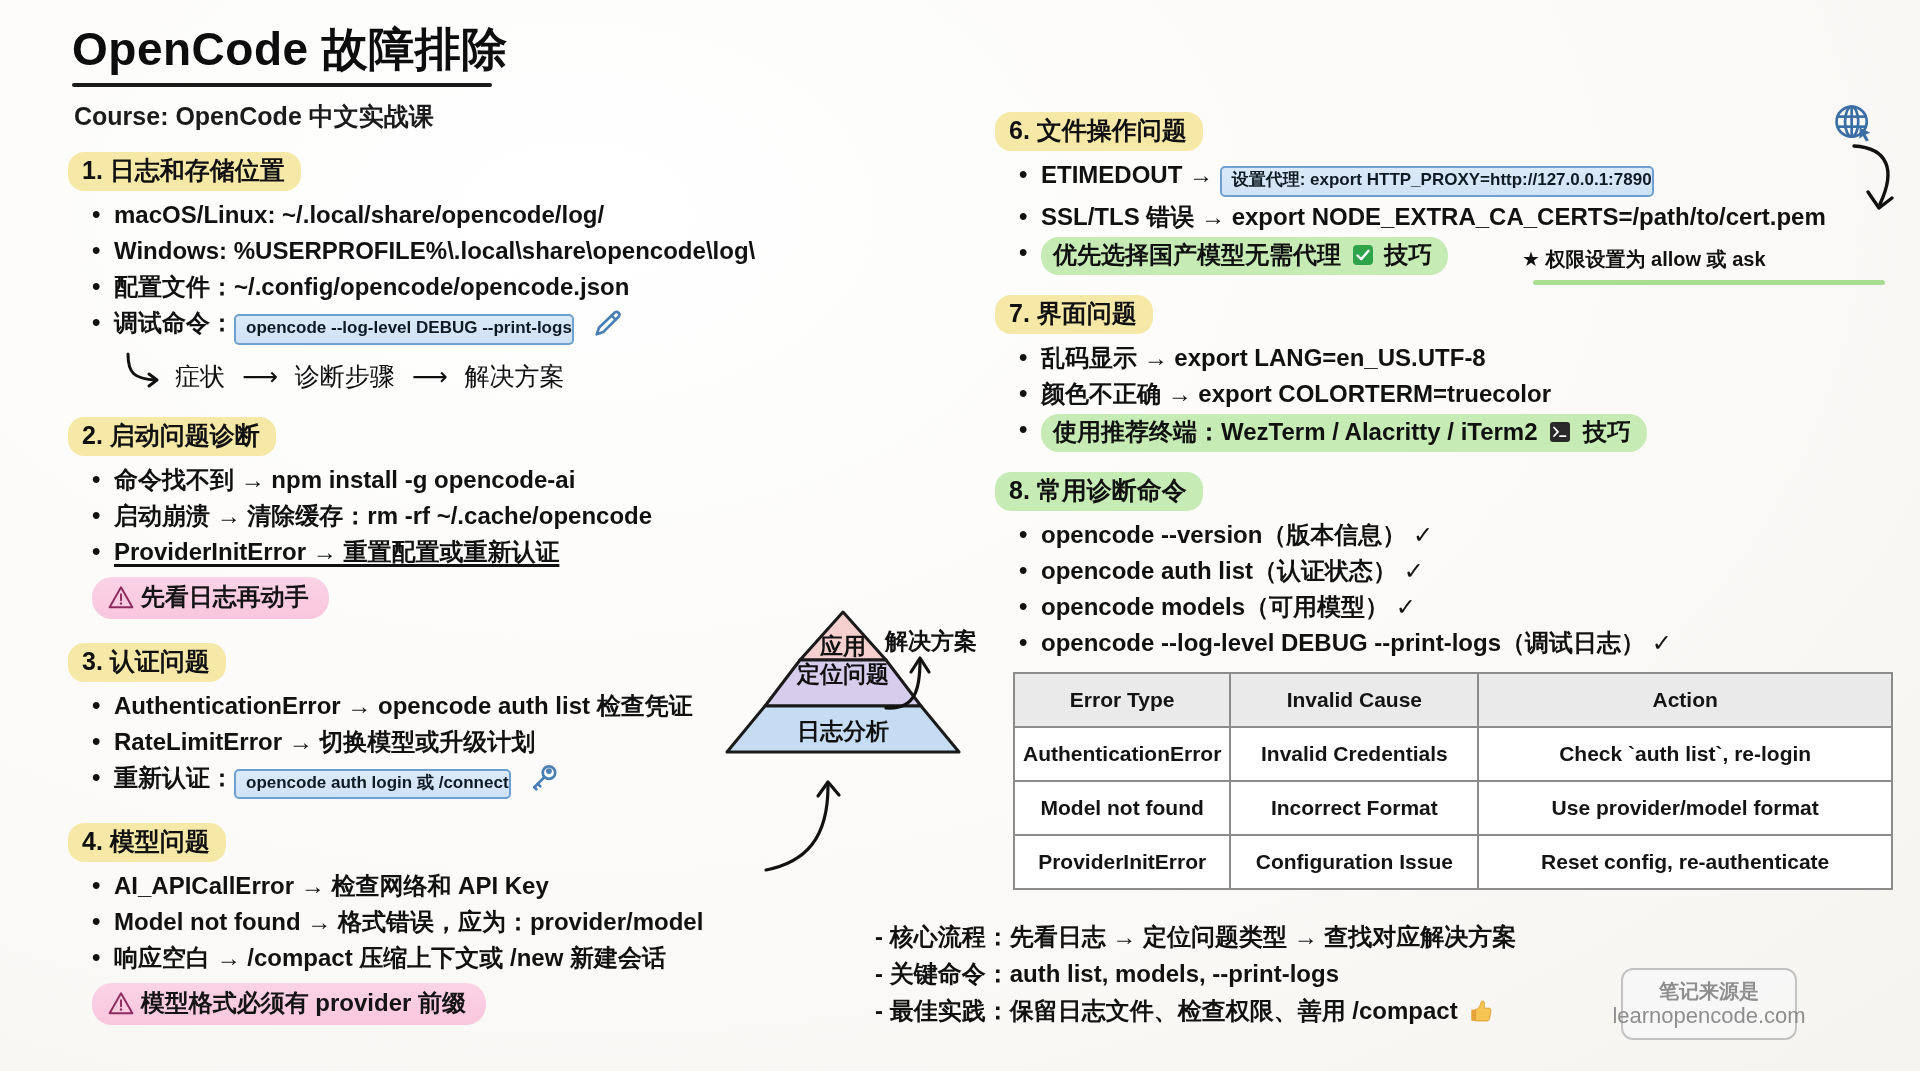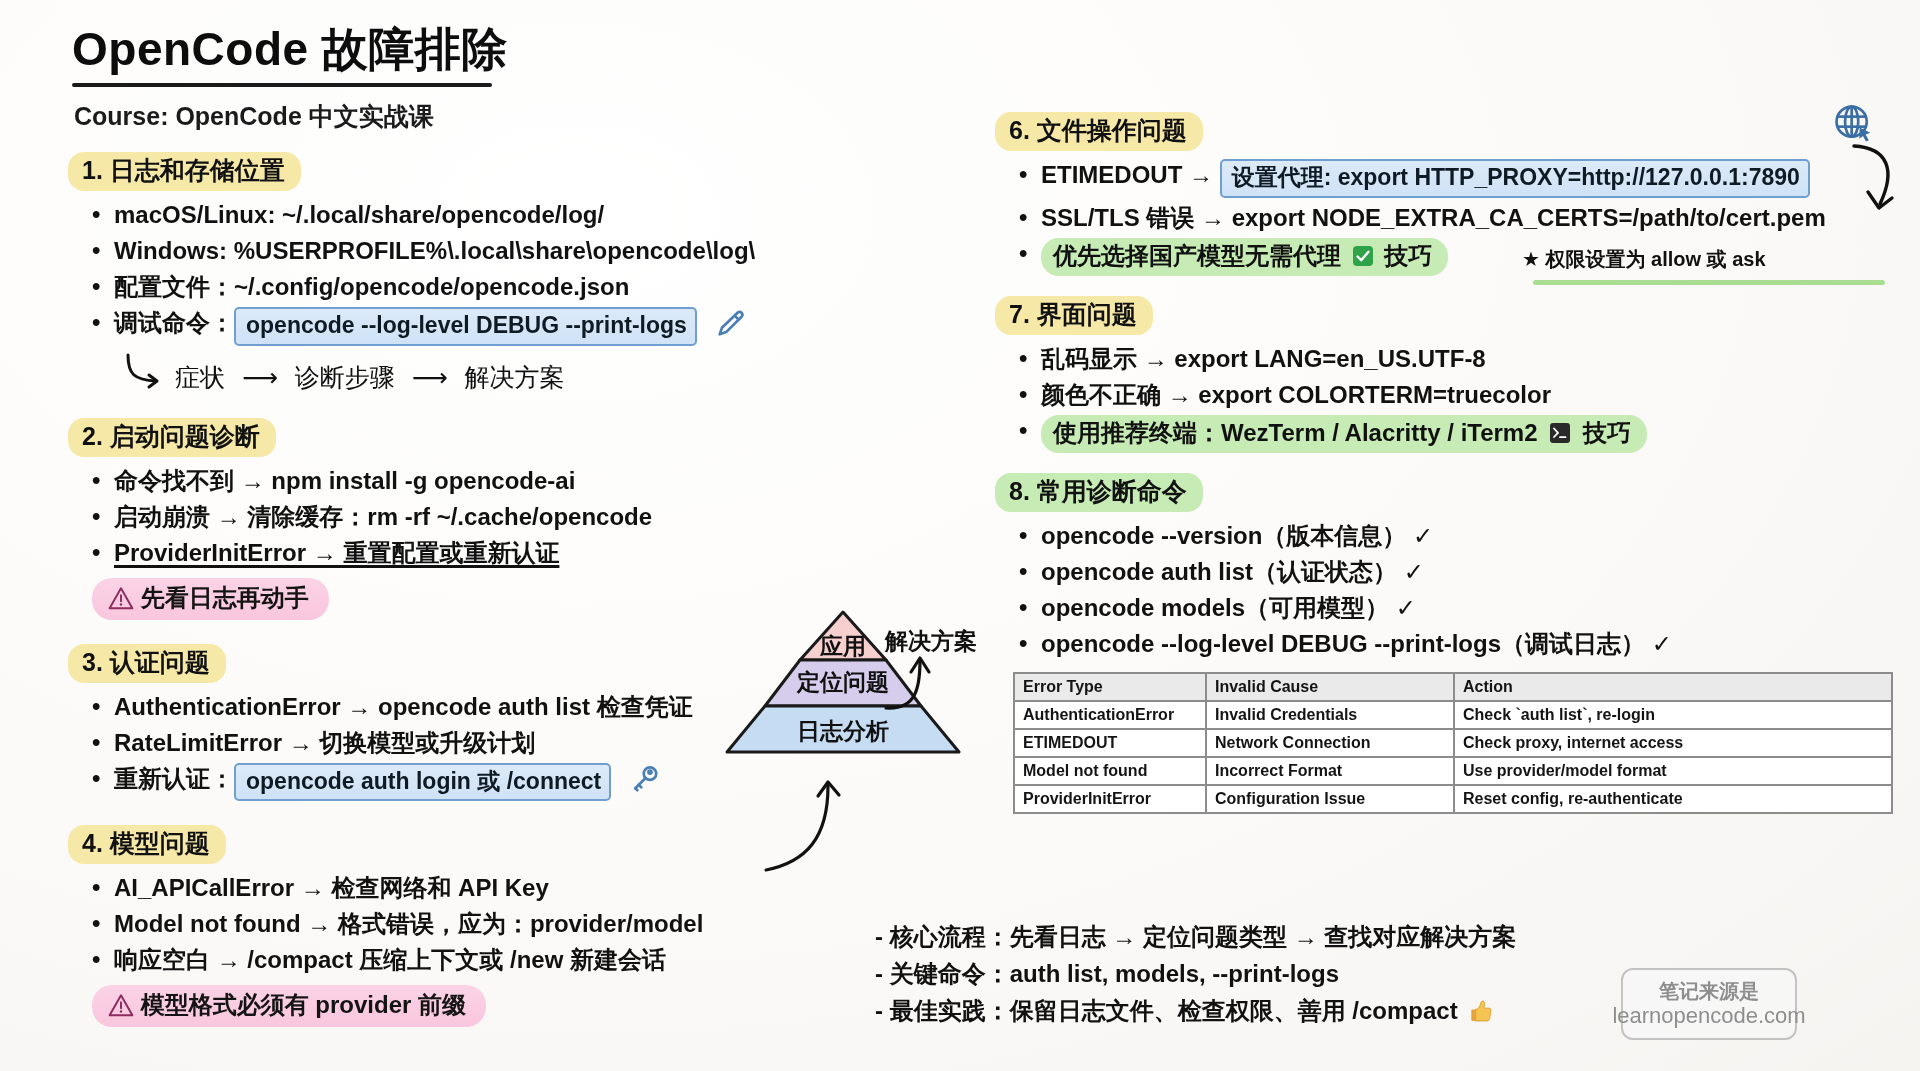--- a/index.html
+++ b/index.html
@@ -64,22 +64,22 @@
     content: "•"; position: absolute; left: 2px; top: 1px;
     font-size: 24px; color: #111;
   }
 
   
   .code-chip {
     display: inline-block;
     background: linear-gradient(180deg,#dceaf8 0%, #cfe2f6 100%);
     border: 2px solid #6f9fd0;
     border-radius: 5px;
-    padding: 1px 8px 3px 10px;
-    font-size: 23px; font-weight: 700;
+    padding: 1px 0 3px 10px;
+    font-size: 17px; font-weight: 700;
     color: #0e1a24;
     vertical-align: -2px;
     white-space: nowrap;
   }
 
   
   .pill-warn {
     display: inline-block;
     background: linear-gradient(180deg,#fbd3e6 0%,#f9c6dd 100%);
     border-radius: 20px;
@@ -128,24 +128,24 @@
   }
 
   
   .tbl-wrap { position: absolute; left: 1013px; top: 672px; width: 880px; }
   table.err {
     border-collapse: collapse; width: 880px;
     background: #fff;
   }
   table.err th, table.err td {
     border: 2px solid #8c8c8c;
-    font-size: 16px; font-weight: 600;
+    font-size: 21px; font-weight: 600;
     color: #141414;
-    text-align: left;
-    padding: 4px 8px;
+    text-align: center;
+    padding: 14px 8px;
     white-space: nowrap;
   }
   table.err th { background: #eaeaea; font-weight: 700; }
   table.err td.col0 { width: 192px; border-radius: 12px; }
   table.err td.col1 { width: 248px; }
 
   
   .summary { position: absolute; left: 875px; top: 918px; }
   .summary div {
     font-size: 24px; font-weight: 600; color: #111;
@@ -274,21 +274,21 @@
     </div>
   </div>
 
   <div class="pyramid">
     <svg width="240" height="148" viewBox="0 0 240 148">
       <polygon points="120,4 163,52 77,52" fill="#f6cfcf" stroke="#1a1a1a" stroke-width="3" stroke-linejoin="round"></polygon>
       <polygon points="163,52 198,98 42,98 77,52" fill="#d6ccec" stroke="#1a1a1a" stroke-width="3" stroke-linejoin="round"></polygon>
       <polygon points="198,98 236,144 4,144 42,98" fill="#c6dcf2" stroke="#1a1a1a" stroke-width="3" stroke-linejoin="round"></polygon>
     </svg>
     <div class="pyr-label" style="top:23px;">应用</div>
-    <div class="pyr-label" style="top:59px;">定位问题</div>
+    <div class="pyr-label" style="top:51px;">定位问题</div>
     <div class="pyr-label" style="top:108px;">日志分析</div>
   </div>
   <div class="solution-label">解决方案</div>
 
   <svg class="abs" style="left:882px; top:652px;" width="70" height="62" viewBox="0 0 70 62" fill="none" stroke="#111" stroke-width="3.2" stroke-linecap="round" stroke-linejoin="round">
     <path d="M4 56 C34 58 38 36 38 8"></path>
     <path d="M29 20 L38 6 L47 20"></path>
   </svg>
 
   <svg class="abs" style="left:760px; top:778px;" width="130" height="160" viewBox="0 0 130 160" fill="none" stroke="#111" stroke-width="3.2" stroke-linecap="round" stroke-linejoin="round">
@@ -392,25 +392,20 @@
           <th>Action</th>
         </tr>
       </thead>
       <tbody>
         <tr>
           <td class="col0">AuthenticationError</td>
           <td class="col1">Invalid Credentials</td>
           <td>Check `auth list`, re-login</td>
         </tr>
         <tr>
-          <td class="col0">ETIMEDOUT</td>
-          <td class="col1">Network Connection</td>
-          <td>Check proxy, internet access</td>
-        </tr>
-        <tr>
           <td class="col0">Model not found</td>
           <td class="col1">Incorrect Format</td>
           <td>Use provider/model format</td>
         </tr>
         <tr>
           <td class="col0">ProviderInitError</td>
           <td class="col1">Configuration Issue</td>
           <td>Reset config, re-authenticate</td>
         </tr>
       </tbody>

